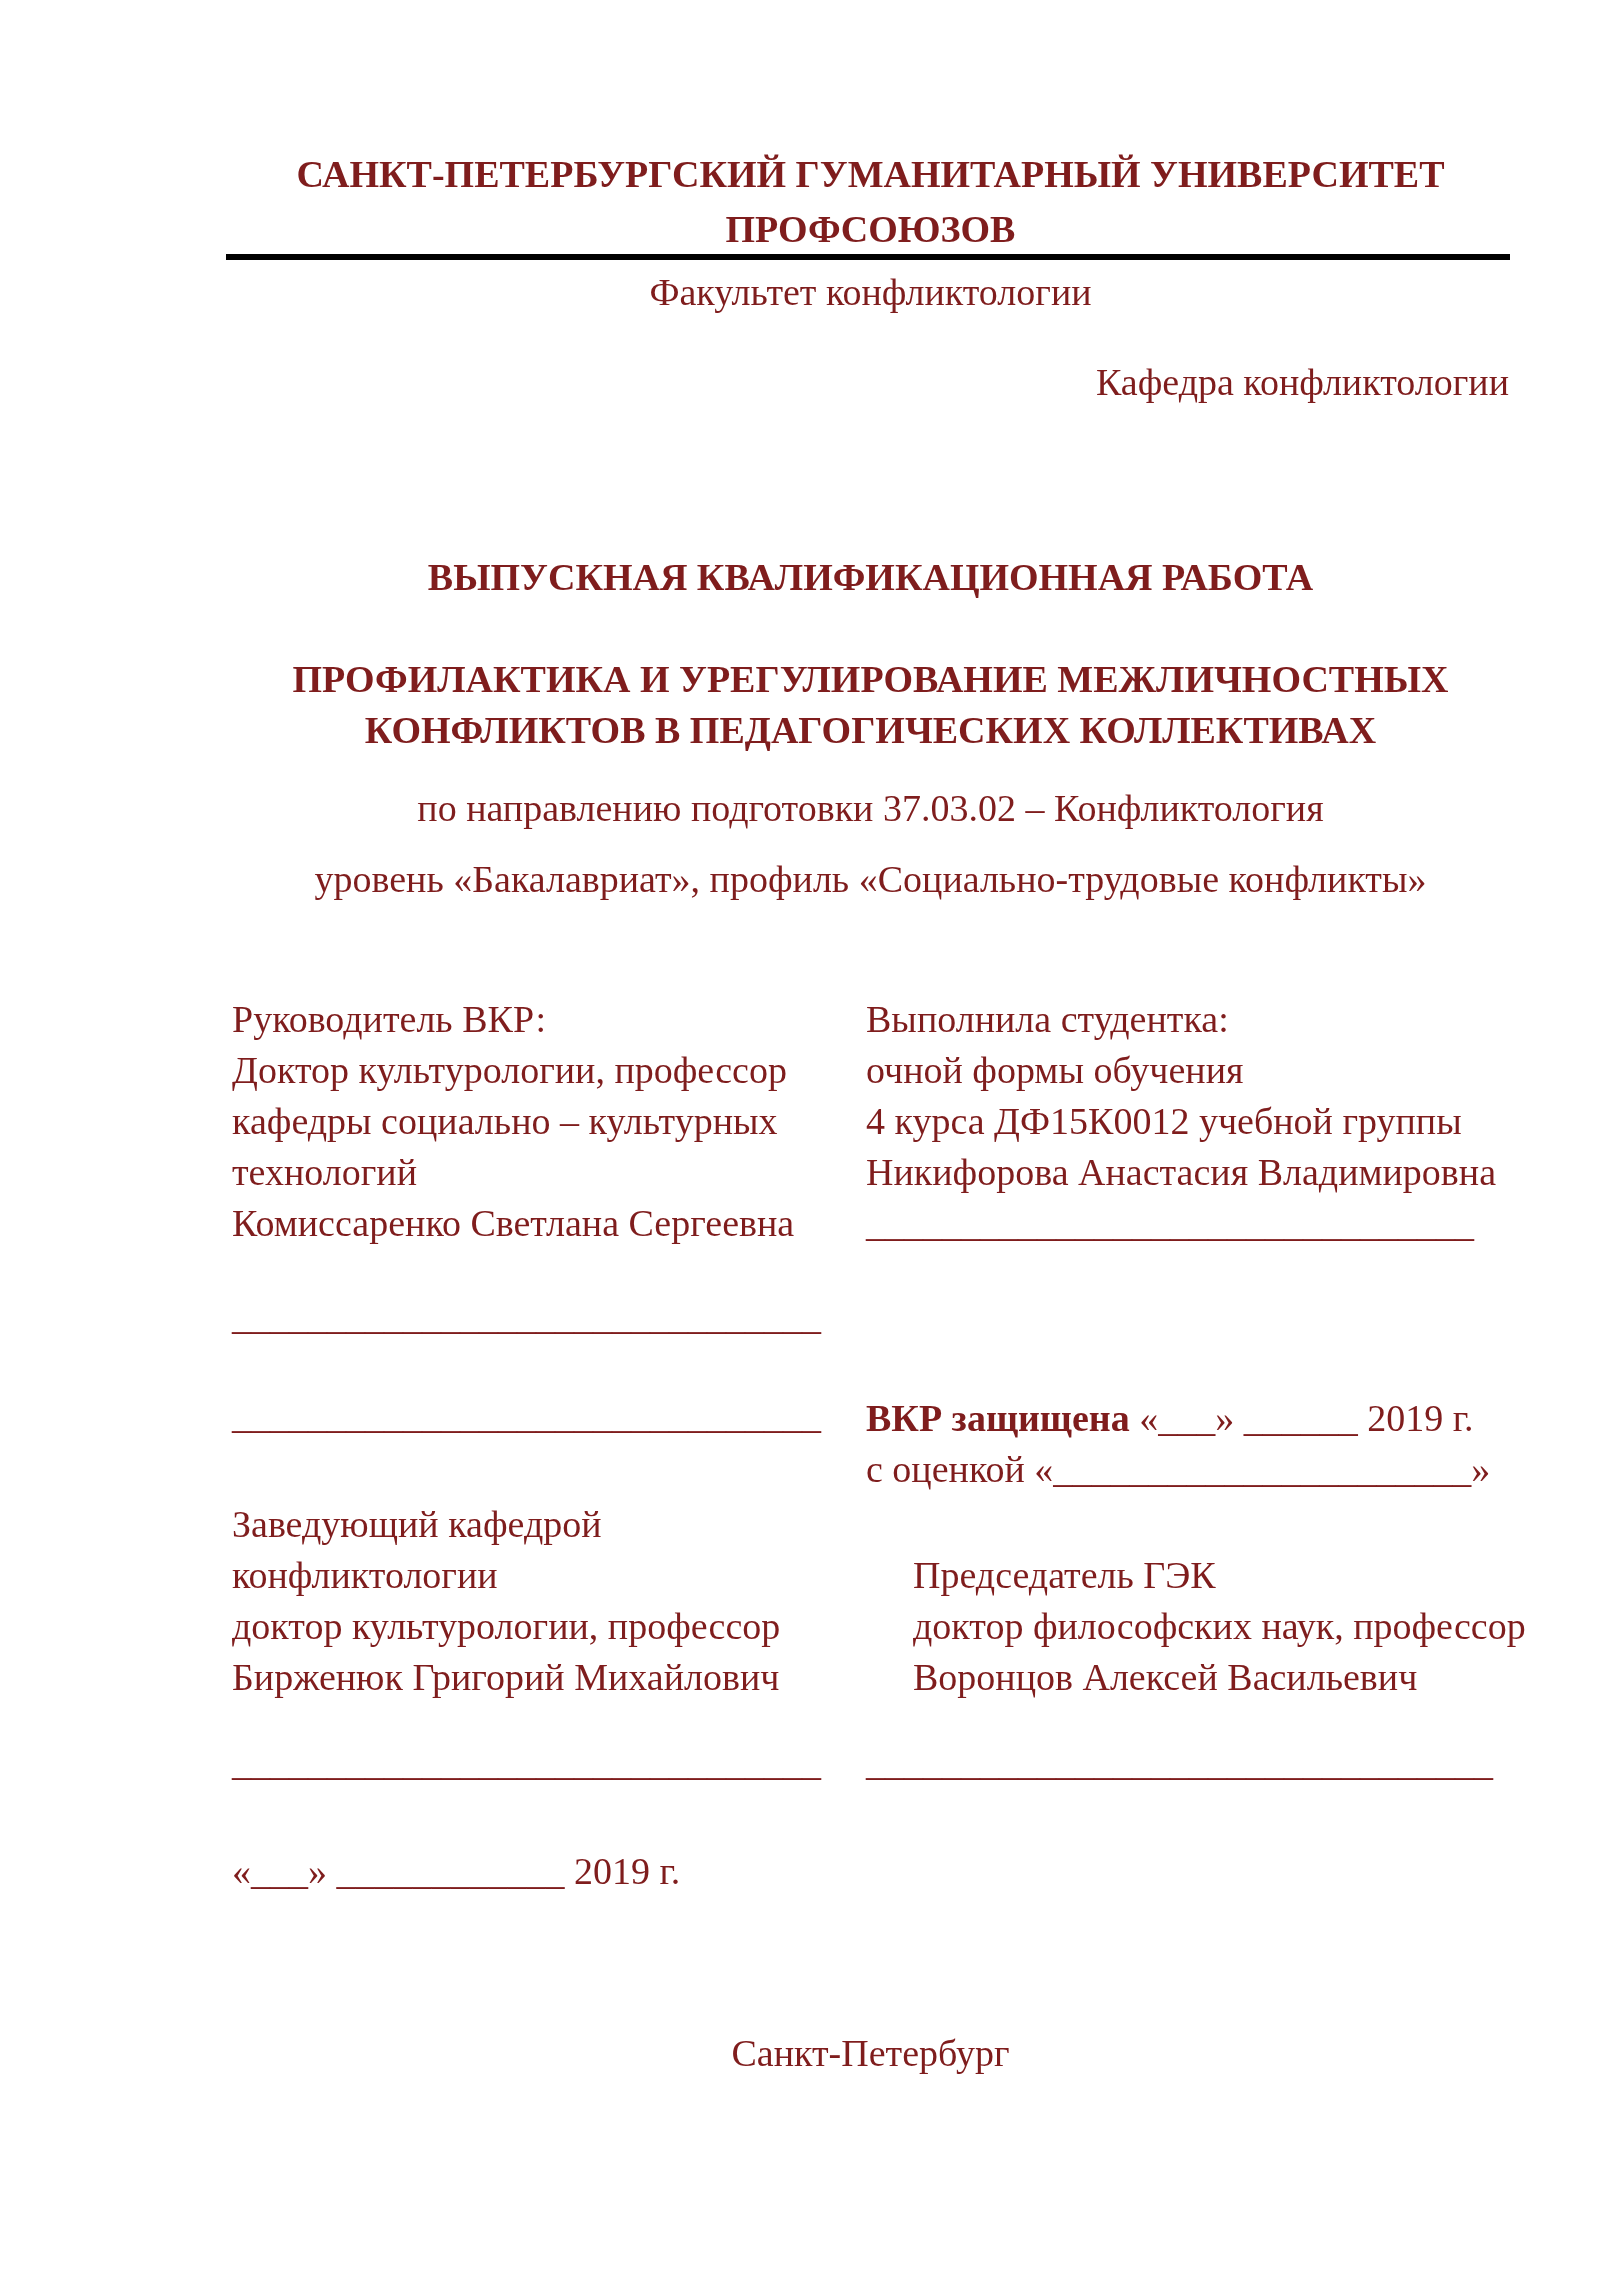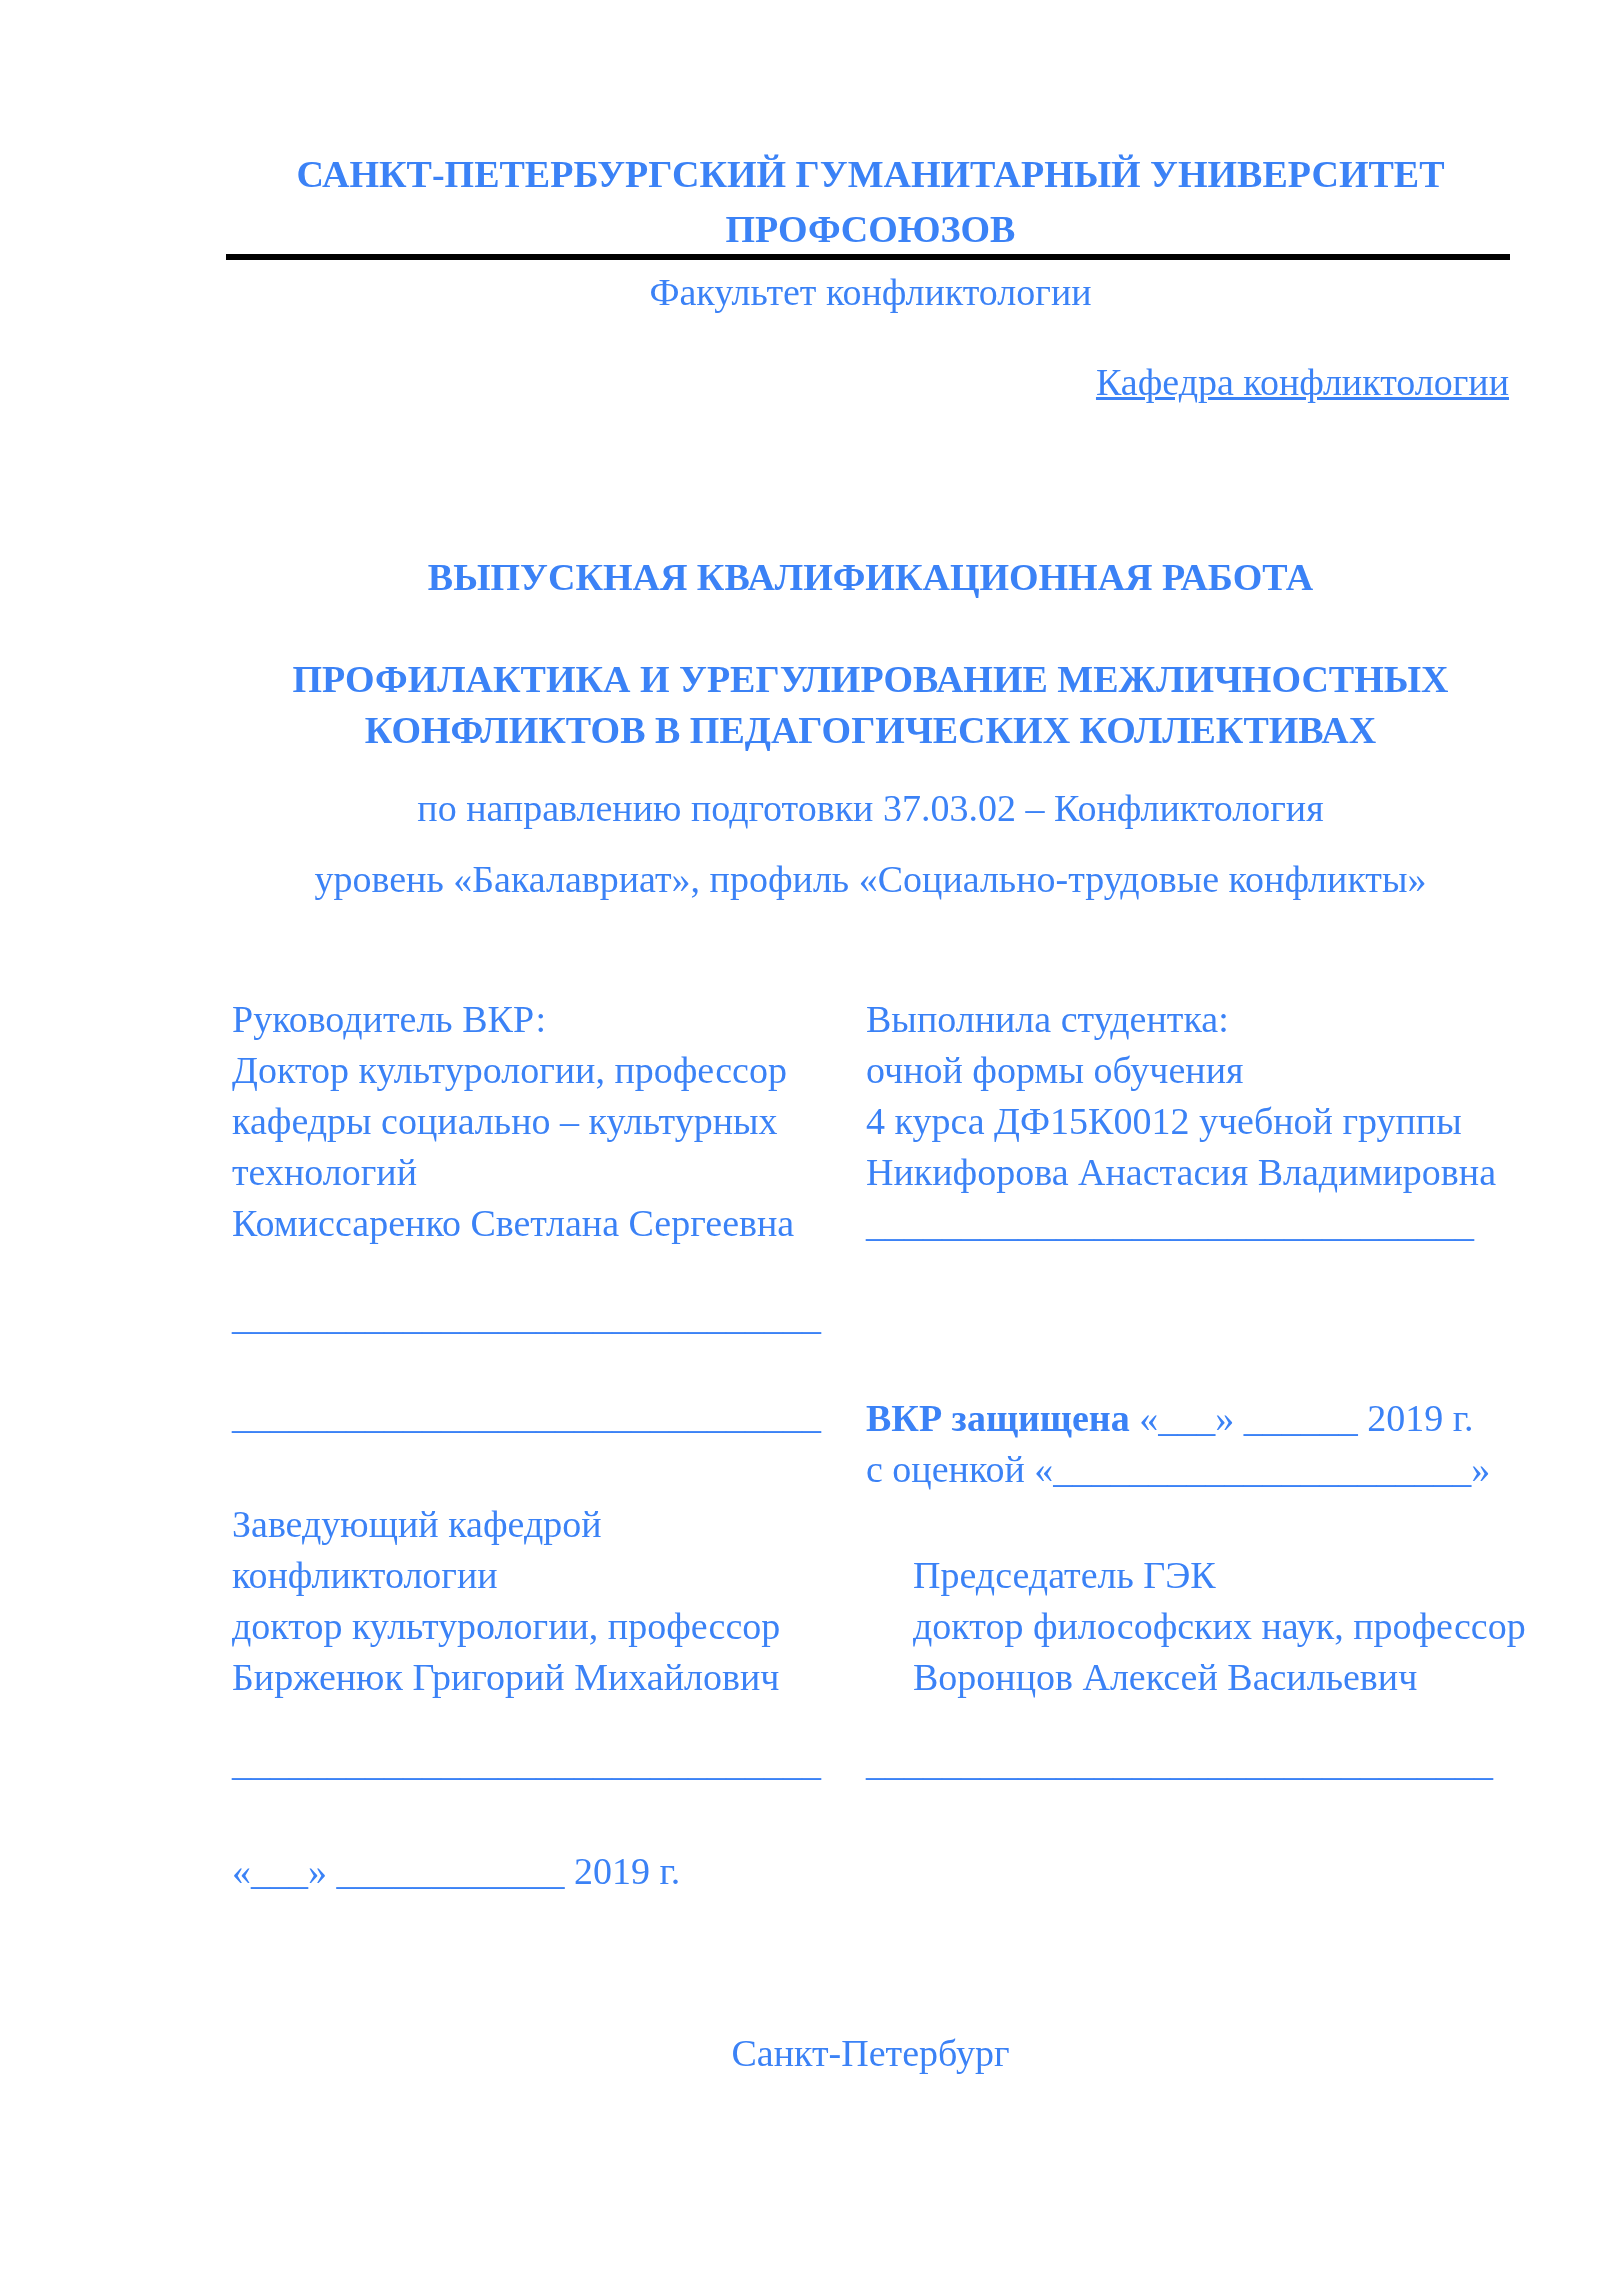--- a/index.html
+++ b/index.html
@@ -5,37 +5,37 @@
   html, body {
     margin: 0;
     padding: 0;
     background: #ffffff;
   }
   .page {
     position: relative;
     width: 1623px;
     height: 2295px;
     background: #ffffff;
-    color: #3b82f6;
+    color: #7f1d1d;
     font-family: "Liberation Serif", "DejaVu Serif", serif;
     font-size: 38px;
     overflow: hidden;
   }
   .abs {
     position: absolute;
     line-height: 51px;
     white-space: nowrap;
   }
   .block {
     position: absolute;
     line-height: 51px;
   }
   .block > div { white-space: nowrap; }
   .center { text-align: center; }
-  .right  { text-align: right; text-decoration: underline; }
+  .right  { text-align: right; }
   .bold   { font-weight: bold; }
   .rule {
     position: absolute;
     background: #000000;
   }
 </style>
 </head>
 <body>
 
 <div class="page">

